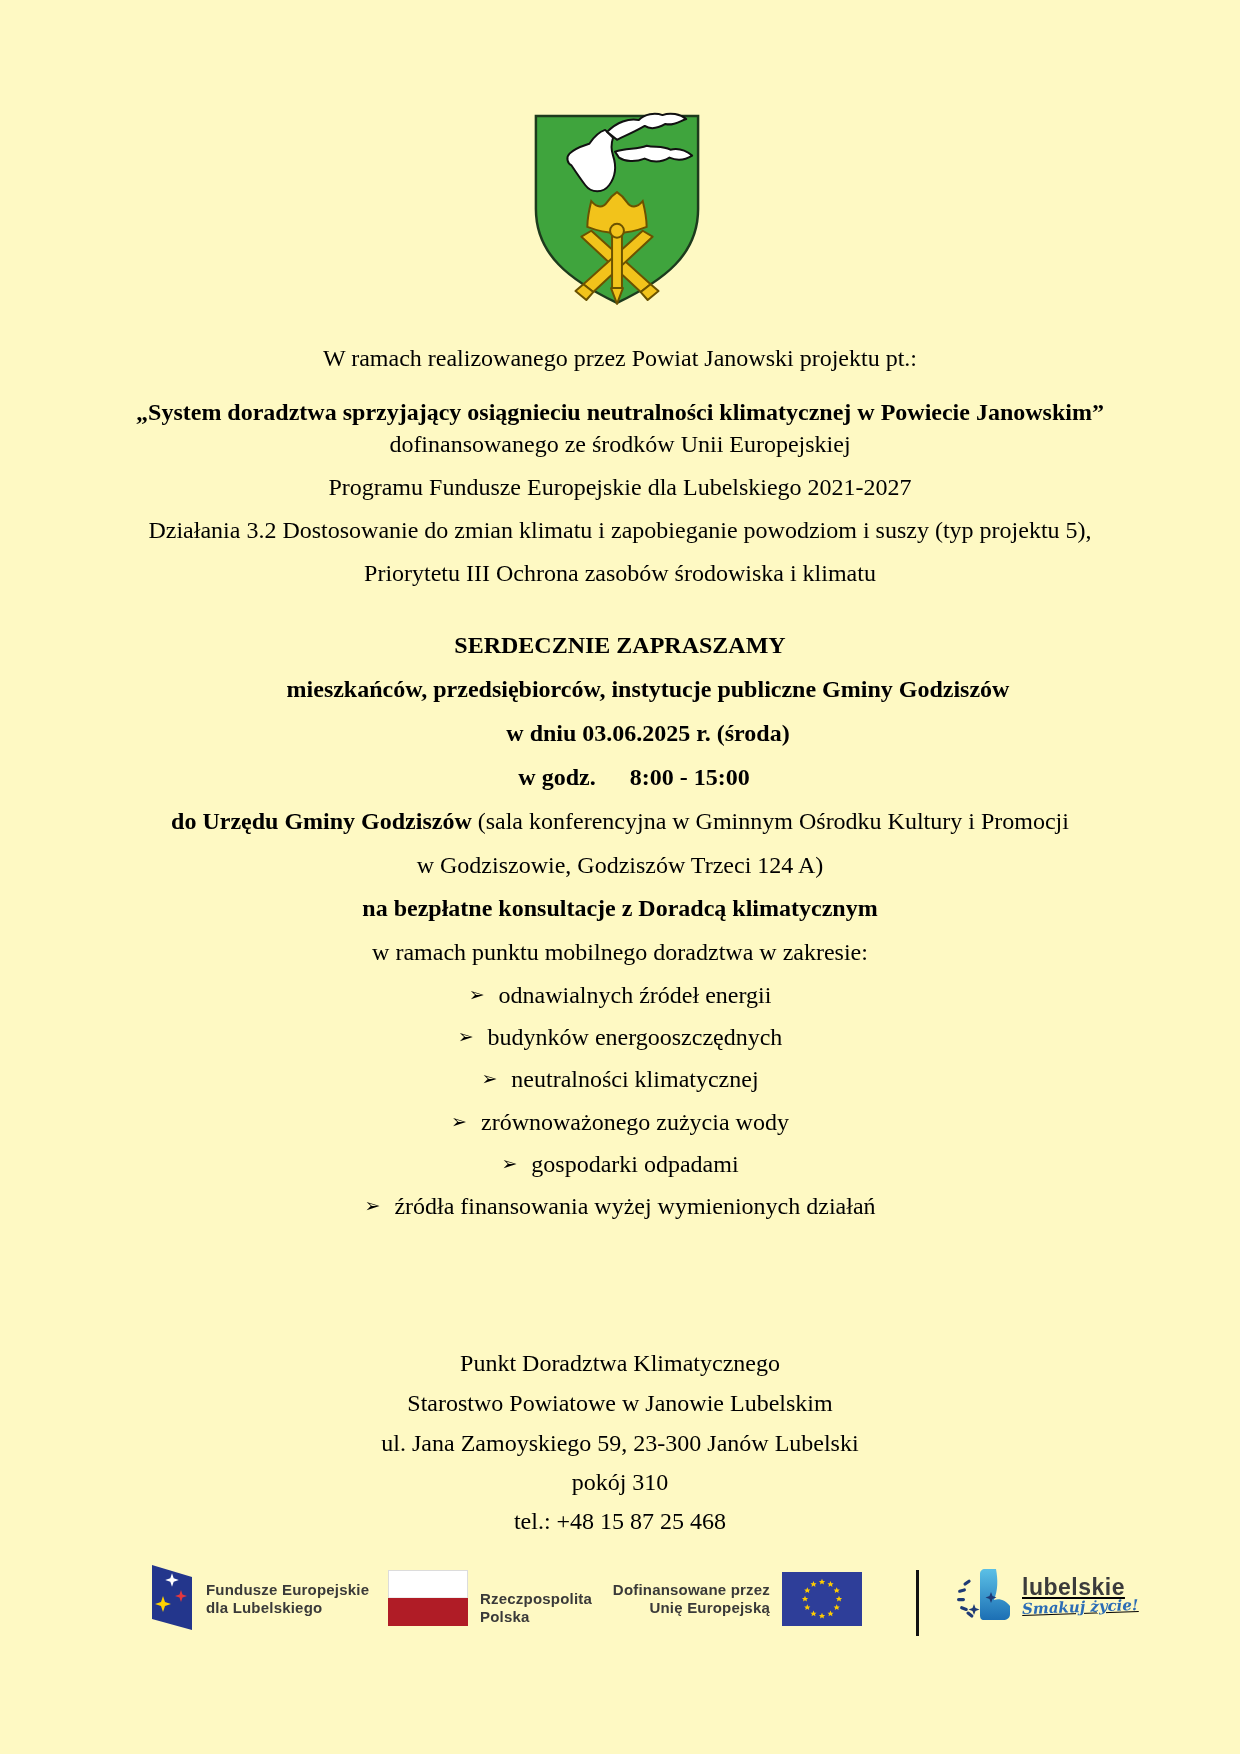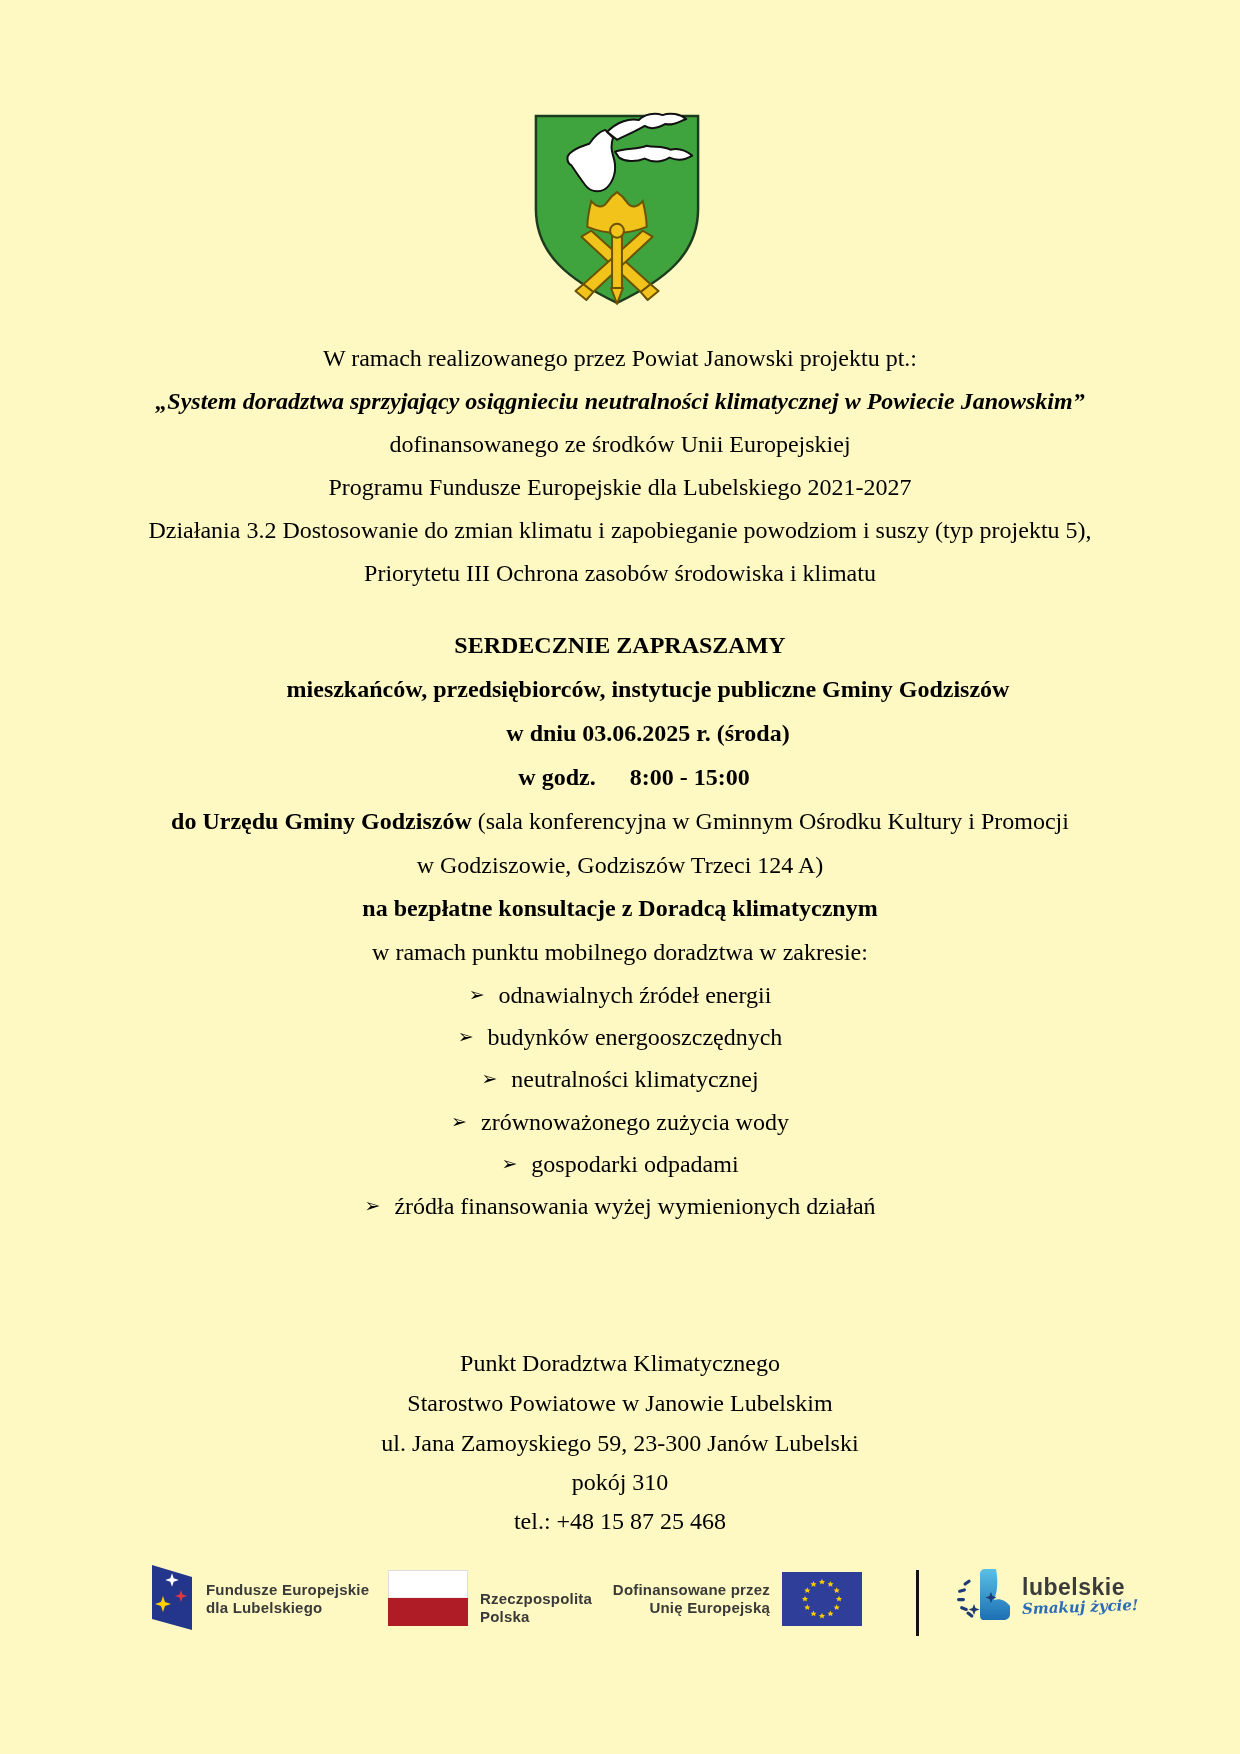--- a/index.html
+++ b/index.html
@@ -1,21 +1,21 @@
 <!DOCTYPE html>
 <html><head>
 <meta charset="utf-8">
 <style>
   html,body{margin:0;padding:0;background:#ffffff;}
   .page{position:relative;width:1240px;height:1754px;background:#fef9c3;
         font-family:"Liberation Serif",serif;color:#000;overflow:hidden;}
   .line{position:absolute;left:0;width:1240px;text-align:center;
         font-size:24px;line-height:30px;white-space:nowrap;}
   .b{font-weight:bold;}
-  .bi{font-weight:bold;font-style:italic;}
+  .bi{font-weight:bold;margin-top:11px;}
   .u{padding-left:28px;}
   .marker{font-family:"DejaVu Sans",sans-serif;font-size:19px;margin-right:14px;
           position:relative;top:-2px;}
   .crest{position:absolute;left:528px;top:110px;}
   
   .footer{position:absolute;left:0;top:1556px;width:1240px;height:120px;
           font-family:"Liberation Sans",sans-serif;padding-left:14px;}
   .fgroup{position:absolute;display:flex;align-items:center;gap:12px;}
   .flabel{font-weight:bold;font-size:15px;line-height:18px;color:#3a3a39;letter-spacing:.2px;}
   .flabel.right{text-align:right;width:158px;}
@@ -128,21 +128,21 @@
           <use href="#star5" transform="translate(25.3,35.5)"></use>
           <use href="#star5" transform="translate(23,27)"></use>
           <use href="#star5" transform="translate(25.3,18.5)"></use>
           <use href="#star5" transform="translate(31.5,12.3)"></use>
         </g>
       </svg>
     </div>
 
     <div class="divider"></div>
 
-    <div class="fgroup" style="left:950px;top:12px;gap:6px;">
+    <div class="fgroup" style="left:950px;top:12px;gap:6px;text-decoration:underline;">
       <svg width="66" height="56" viewBox="0 0 66 56">
         <defs>
           <linearGradient id="lgrad" x1="0" y1="0" x2="0" y2="1">
             <stop offset="0" stop-color="#5BC0E6"></stop>
             <stop offset="1" stop-color="#1C6FB4"></stop>
           </linearGradient>
         </defs>
         <g fill="#1E3A75">
           <rect x="13" y="13" width="8" height="3.2" rx="1.6" transform="rotate(-35 17 14.5)"></rect>
           <rect x="8" y="21" width="8" height="3.2" rx="1.6" transform="rotate(-15 12 22.5)"></rect>

